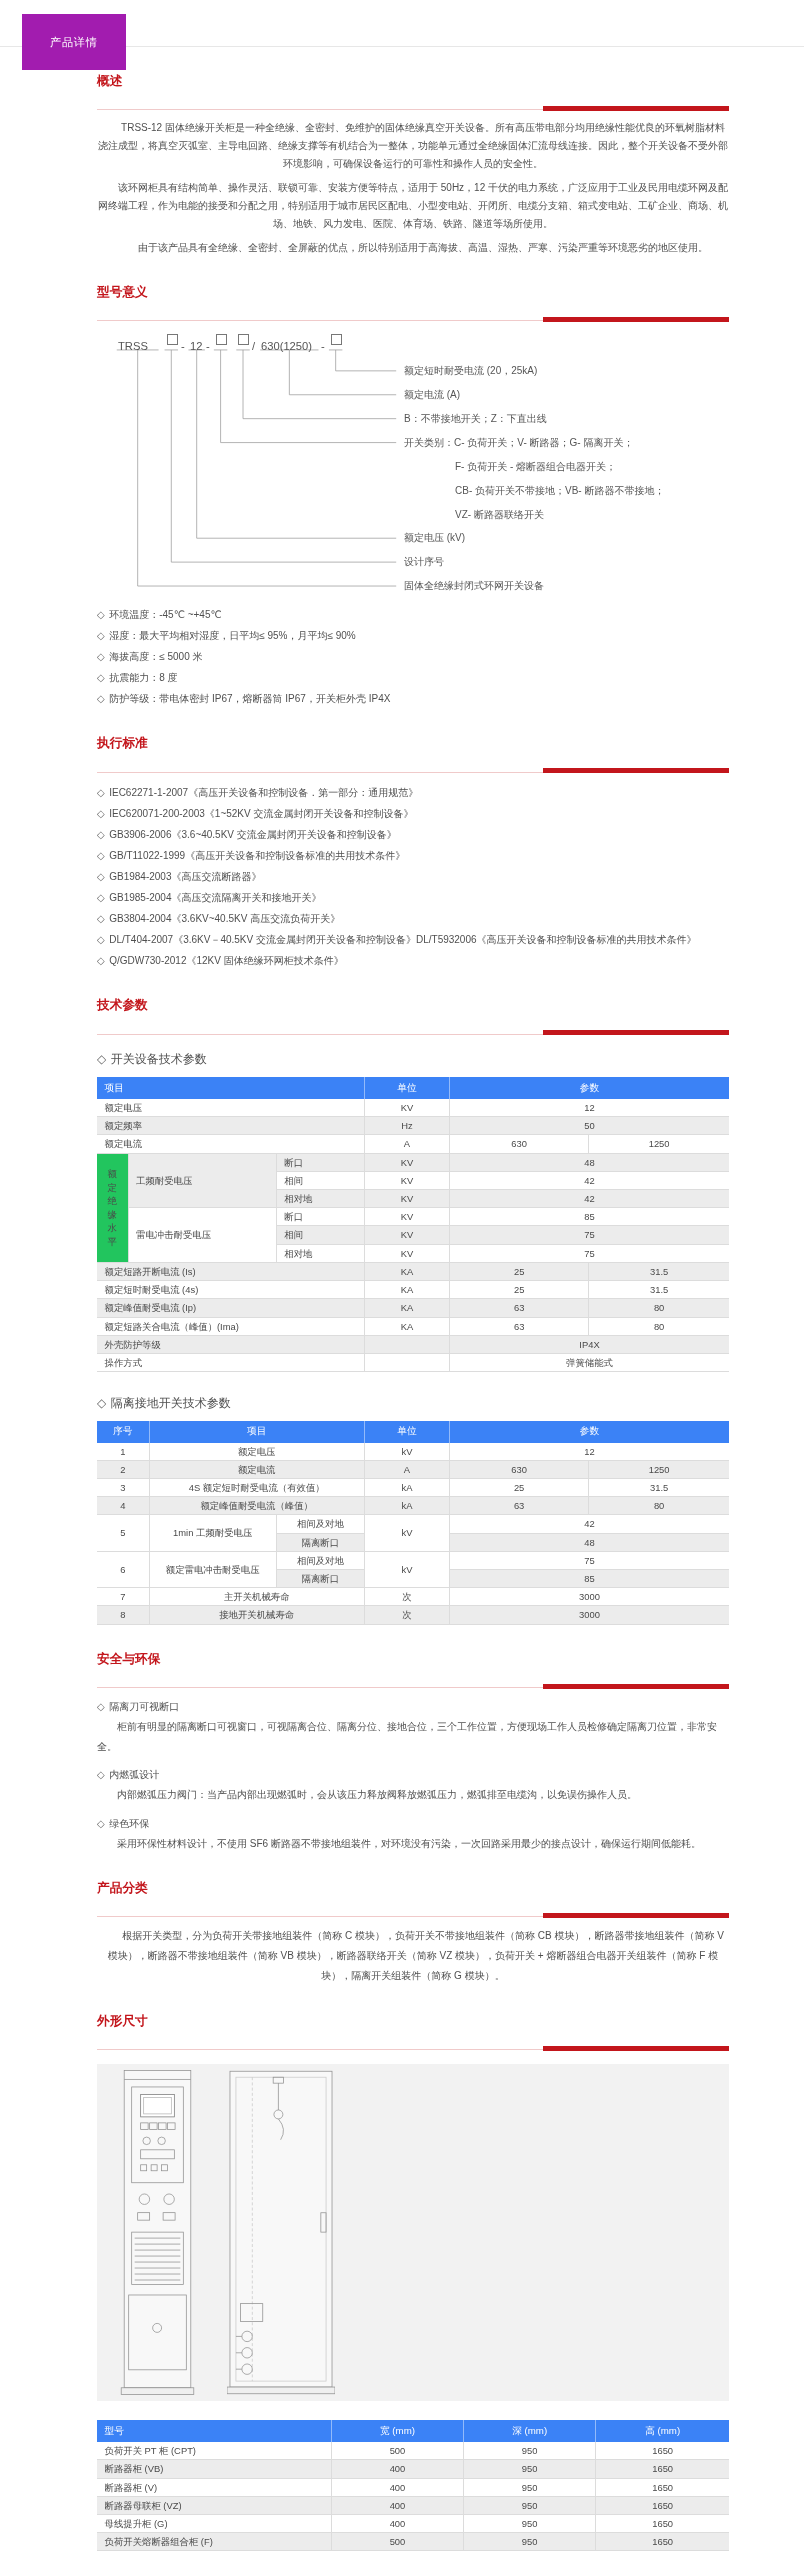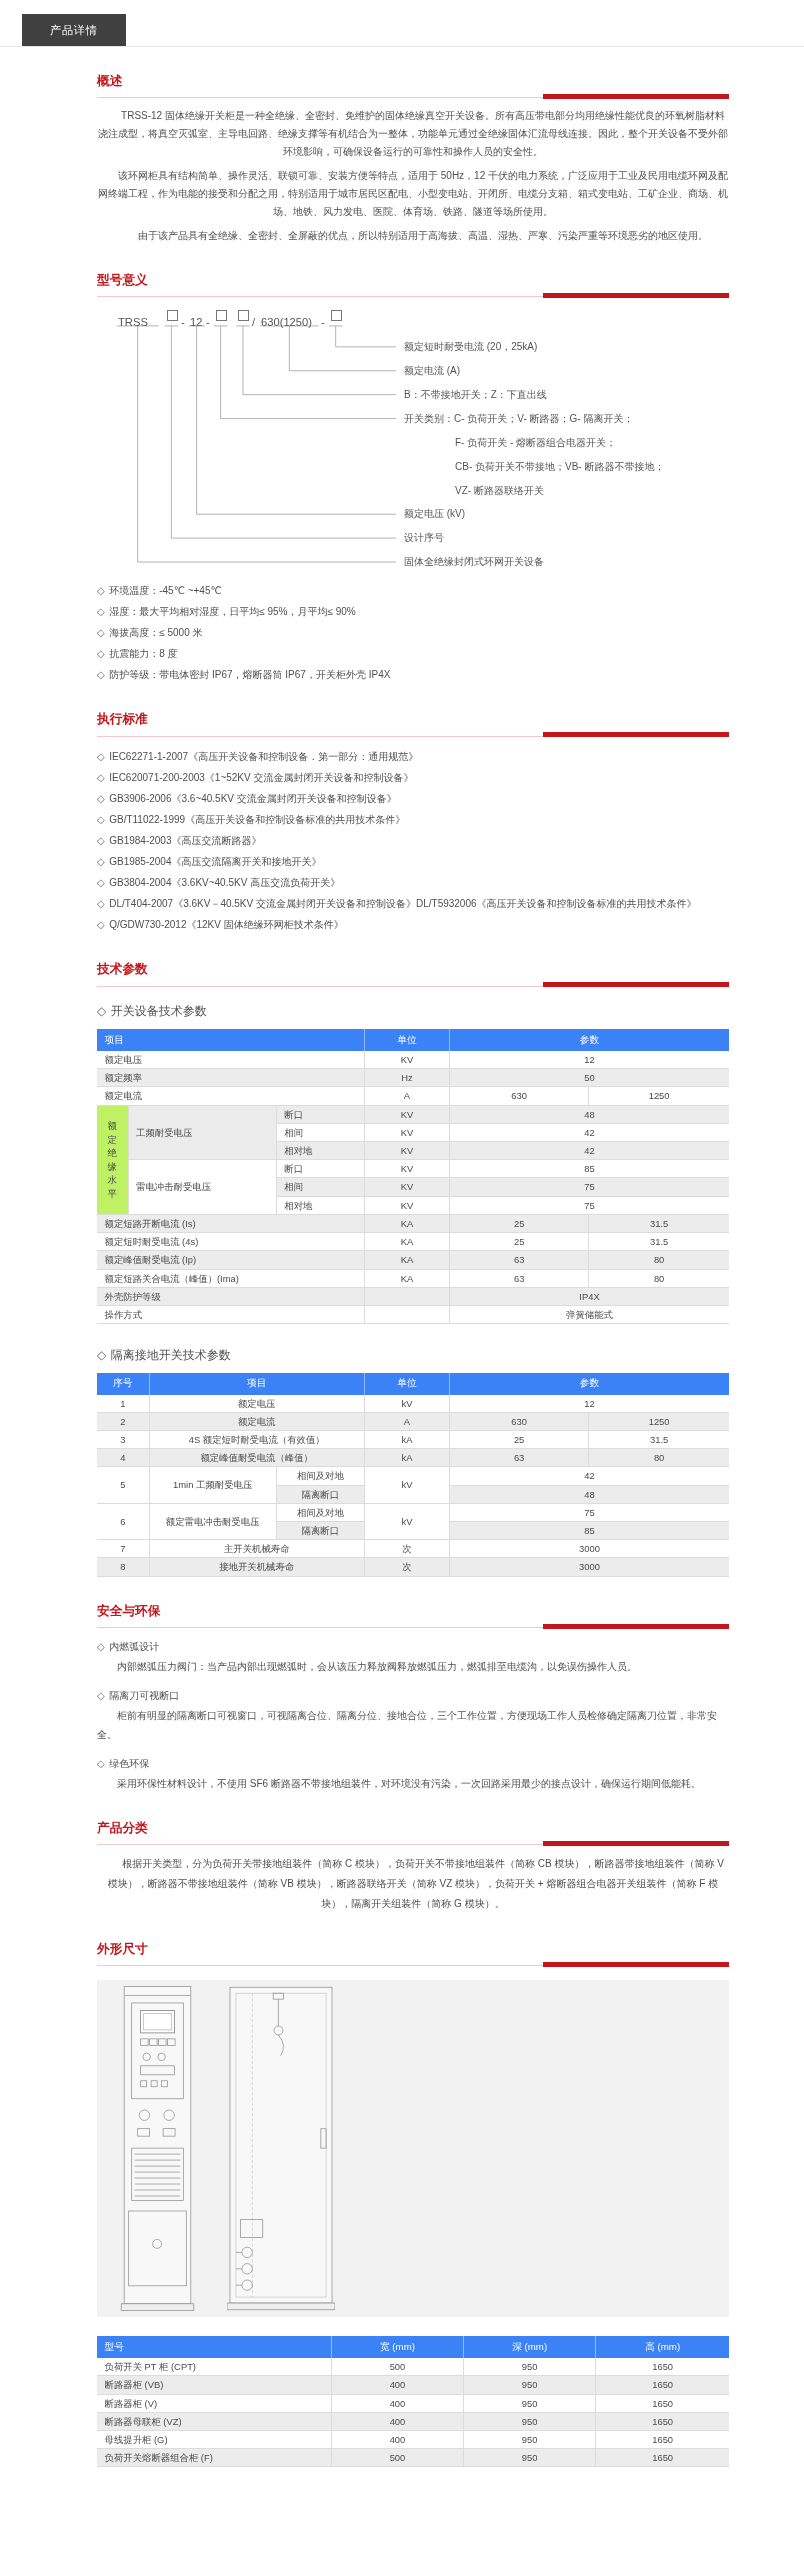--- a/index.html
+++ b/index.html
@@ -1,24 +1,24 @@
 <!DOCTYPE html>
 <html style="font-size:12px"><head>
 <meta charset="utf-8">
 <style>
   html,body{margin:0;padding:0;background:#fff;}
   body{width:804px;font-family:"Liberation Sans","DejaVu Sans",sans-serif;color:#4f4f4f;}
   .page{width:804px;overflow:hidden;background:#fff;}
   
   .tab-bar{border-bottom:0.7px solid #e7e7e7;padding:13.5px 0 0 22px;height:32px;box-sizing:content-box;}
-  .tab{display:inline-block;background:#404040;color:#fff;font-size:11.2px;line-height:32px;height:32px;padding:0 28px;letter-spacing:0.7px;}
+  .tab{display:inline-block;background:#a21caf;color:#fff;font-size:11.2px;line-height:32px;height:32px;padding:12px 28px;letter-spacing:0.7px;}
   
   .content{width:632px;margin-left:97px;}
   
-  .sec-head{position:relative;margin-top:25.4px;border-bottom:1.5px solid #f0caca;padding-bottom:6px;}
+  .sec-head{position:relative;margin-top:25.4px;border-bottom:1.5px solid #f0caca;padding-bottom:18px;}
   .sec-head h2{margin:0;font-size:12.7px;line-height:19.5px;color:#c3161c;font-weight:bold;}
   .sec-head .bar{position:absolute;right:0;bottom:-1.5px;width:186px;height:5.2px;background:#c3161c;}
   
   .paras{margin-top:9px;}
   .para{margin:0 0 6px 0;font-size:10px;line-height:18px;text-indent:2em;color:#4f4f4f;text-align:center;}
   
   .dlist{margin-top:9px;}
   .dli{font-size:10px;line-height:21px;color:#4f4f4f;}
   .dm{color:#6a6a6a;margin-right:4.5px;}
   .dli-text{}
@@ -31,21 +31,21 @@
   .md-label.cont{left:358px;}
   
   .tcaption{margin-top:16.5px;font-size:12px;color:#4f4f4f;}
   .tbl{border-collapse:collapse;width:632px;margin-top:9px;table-layout:fixed;}
   .tbl th{background:#3b82f6;color:#fff;font-weight:normal;font-size:9.7px;padding:4.5px 7.5px;border-right:0.7px solid rgba(255,255,255,0.45);text-align:center;}
   .tbl th:last-child{border-right:none;}
   .tbl td{font-size:9.4px;color:#4a4a4a;padding:3px 7.5px;border-bottom:0.7px solid #dcdcdc;border-right:0.7px solid #dcdcdc;text-align:center;line-height:11.2px;}
   .tbl td:last-child{border-right:none;}
   .tbl tbody tr:nth-child(even){background:#ececec;}
   .al{text-align:left !important;}
-  .t1 .grp{background:#bef264;width:31px;word-break:break-all;line-height:13.5px;padding:3px 9px;}
+  .t1 .grp{background:#22c55e;width:31px;word-break:break-all;line-height:13.5px;padding:3px 9px;}
   .t1 .name-a{background:#ececec;}
   .t1 .name-b{background:#fff;}
   .t2 .merged{background:#fff;}
   
   .drawings-panel{margin-top:13.5px;background:#f2f2f2;height:337px;display:flex;align-items:center;gap:30px;padding-left:21px;box-sizing:border-box;}
   .drawings-panel svg{display:block;}
   
   .dim-table{margin-top:19.5px;margin-bottom:18px;}
   
   .sf-item{margin-top:9px;}
@@ -349,26 +349,26 @@
         </tbody>
       </table>
     </section>
 
     <section>
       <div class="sec-head">
         <h2>安全与环保</h2>
         <span class="bar"></span>
       </div>
       <div class="sf-item">
+        <div class="sf-title"><span class="dm">◇</span><span>隔离刀可视断口</span></div>
+        <p class="sf-text">柜前有明显的隔离断口可视窗口，可视隔离合位、隔离分位、接地合位，三个工作位置，方便现场工作人员检修确定隔离刀位置，非常安全。</p>
+      </div>
+      <div class="sf-item">
         <div class="sf-title"><span class="dm">◇</span><span>内燃弧设计</span></div>
         <p class="sf-text">内部燃弧压力阀门：当产品内部出现燃弧时，会从该压力释放阀释放燃弧压力，燃弧排至电缆沟，以免误伤操作人员。</p>
-      </div>
-      <div class="sf-item">
-        <div class="sf-title"><span class="dm">◇</span><span>隔离刀可视断口</span></div>
-        <p class="sf-text">柜前有明显的隔离断口可视窗口，可视隔离合位、隔离分位、接地合位，三个工作位置，方便现场工作人员检修确定隔离刀位置，非常安全。</p>
       </div>
       <div class="sf-item">
         <div class="sf-title"><span class="dm">◇</span><span>绿色环保</span></div>
         <p class="sf-text">采用环保性材料设计，不使用 SF6 断路器不带接地组装件，对环境没有污染，一次回路采用最少的接点设计，确保运行期间低能耗。</p>
       </div>
     </section>
 
     <section>
       <div class="sec-head">
         <h2>产品分类</h2>

